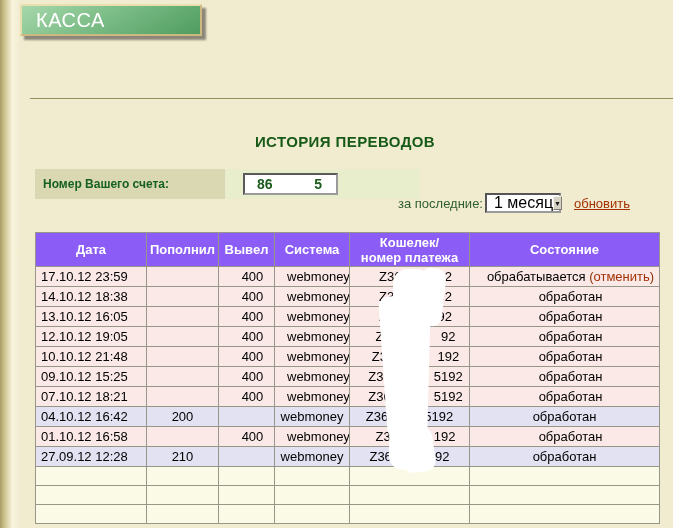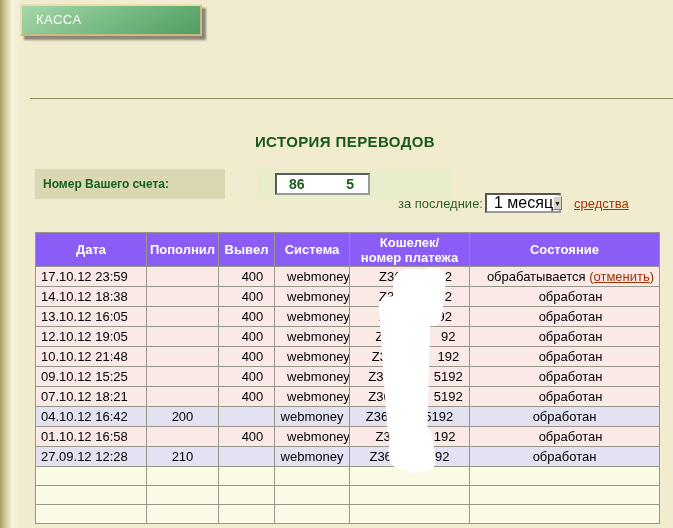--- a/index.html
+++ b/index.html
@@ -16,37 +16,37 @@
     position:absolute; left:0; top:0; bottom:0; width:20px;
     background:linear-gradient(90deg,#a89c66 0%,#cdc28e 22%,#f8f4de 62%,#f1ecd0 100%);
   }
 
   .banner {
     position:absolute; left:20px; top:4px; width:182px; height:32px;
     background:linear-gradient(150deg,#a6d7ab 0%,#7cbd87 45%,#4f9c60 100%);
     border:2px solid #cbb97f;
     border-top-color:#e9dfae; border-left-color:#e9dfae;
     box-shadow:4px 4px 2px #8c8678;
-    color:#ffffff; font-size:13px; line-height:28px;
+    color:#ffffff; font-size:20px; line-height:28px;
     padding-left:14px; letter-spacing:0.5px;
   }
 
   .nav { position:absolute; left:20px; top:50px; font-size:14px; white-space:nowrap; }
   .nav a { color:#8b3103; text-decoration:underline; cursor:pointer; }
   .nav .sep { color:#7c7c30; margin:0 7px; }
 
   .divider { position:absolute; left:30px; top:98px; width:643px; height:1px; background:#90915c; }
 
   .heading {
     position:absolute; left:30px; top:133px; width:630px;
     text-align:center; font-size:15px; font-weight:bold;
     color:#175917; letter-spacing:0.4px;
   }
 
-  .account-row { position:absolute; left:35px; top:169px; height:30px; display:flex;gap:32px; }
+  .account-row { position:absolute; left:35px; top:169px; height:30px; display:flex; }
   .account-label-box {
     width:190px; height:30px; background:#d9d8b3;
     display:flex; align-items:center; padding-left:8px;
   }
   .account-label { font-size:12px; font-weight:bold; color:#17611f; }
   .account-value-box {
     width:195px; height:30px; background:#e8edcb;
     display:flex; align-items:center; padding-left:18px;
   }
   .account-input {
@@ -85,21 +85,21 @@
   table.history th {
     background:#8b5cf6; color:#ffffff; font-weight:bold;
     height:34px; text-align:center; line-height:15px;
   }
   table.history td { height:19px; line-height:19px; text-align:center; padding:0; }
   table.history td.td-date { text-align:left; padding-left:5px; }
   tr.row-withdraw td { background:#fbe9e7;padding-left:12px; }
   tr.row-deposit td { background:#e2e2f2; }
   tr.row-empty td { background:#fafae6; }
   .cancel-wrap { color:#8b3103; }
-  .cancel-link { color:#a33103; text-decoration:underline; cursor:pointer; }
+  .cancel-link { color:#a33103; cursor:pointer; }
   .censor-gap { display:inline-block; width:36px; }
 
   .blob { position:absolute; background:#ffffff; z-index:5; }
   .blob1 { left:391px; top:269px; width:38px; height:201px; border-radius:14px; transform:rotate(1.5deg); }
   .blob2 { left:383px; top:296px; width:28px; height:142px; border-radius:10px; transform:rotate(-4deg); }
   .blob3 { left:419px; top:268px; width:25px; height:58px; border-radius:10px; transform:rotate(6deg); }
   .blob4 { left:401px; top:428px; width:33px; height:44px; border-radius:10px; transform:rotate(-8deg); }
 </style>
 </head>
 <body>
@@ -127,21 +127,21 @@
       </div>
     </div>
   </div>
 
   <div class="filter-row">
     <span class="filter-label">за последние:</span>
     <div class="select">
       <span class="select-value">1 месяц</span>
       <span class="select-arrow">▼</span>
     </div>
-    <a class="refresh">средства</a>
+    <a class="refresh">обновить</a>
   </div>
 
   <table class="history">
     <colgroup>
       <col style="width:111px">
         <col style="width:72px">
         <col style="width:56px">
       <col style="width:75px">
         <col style="width:120px">
         <col style="width:190px">

